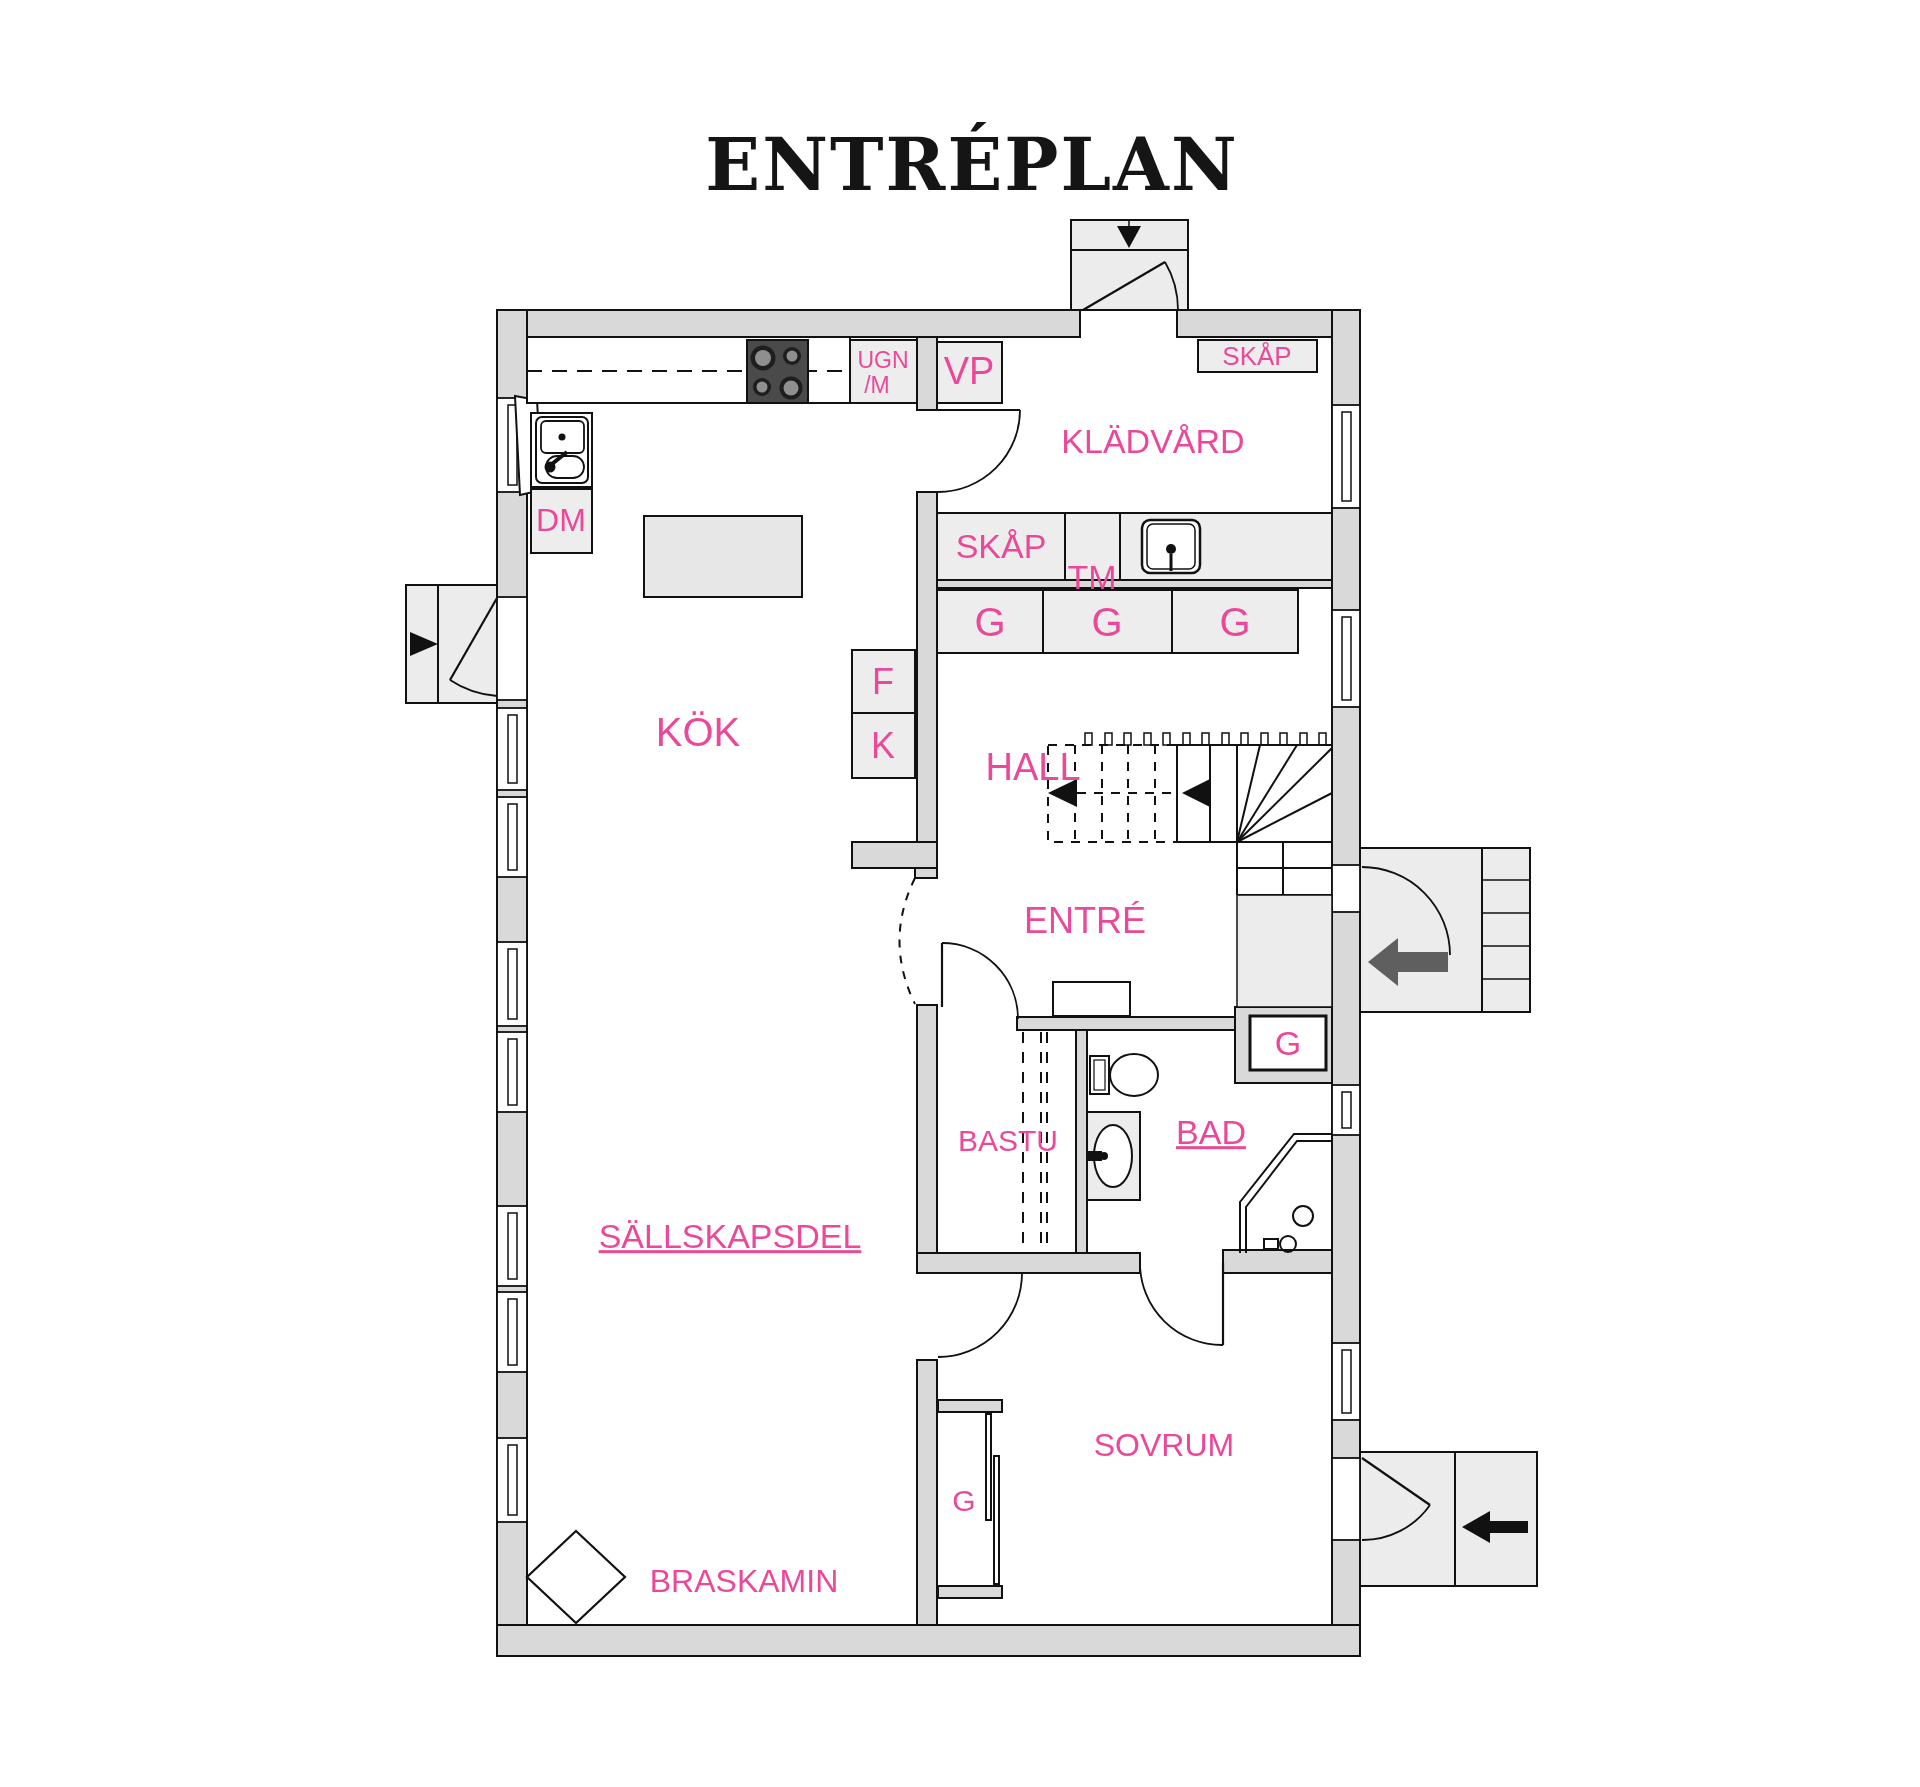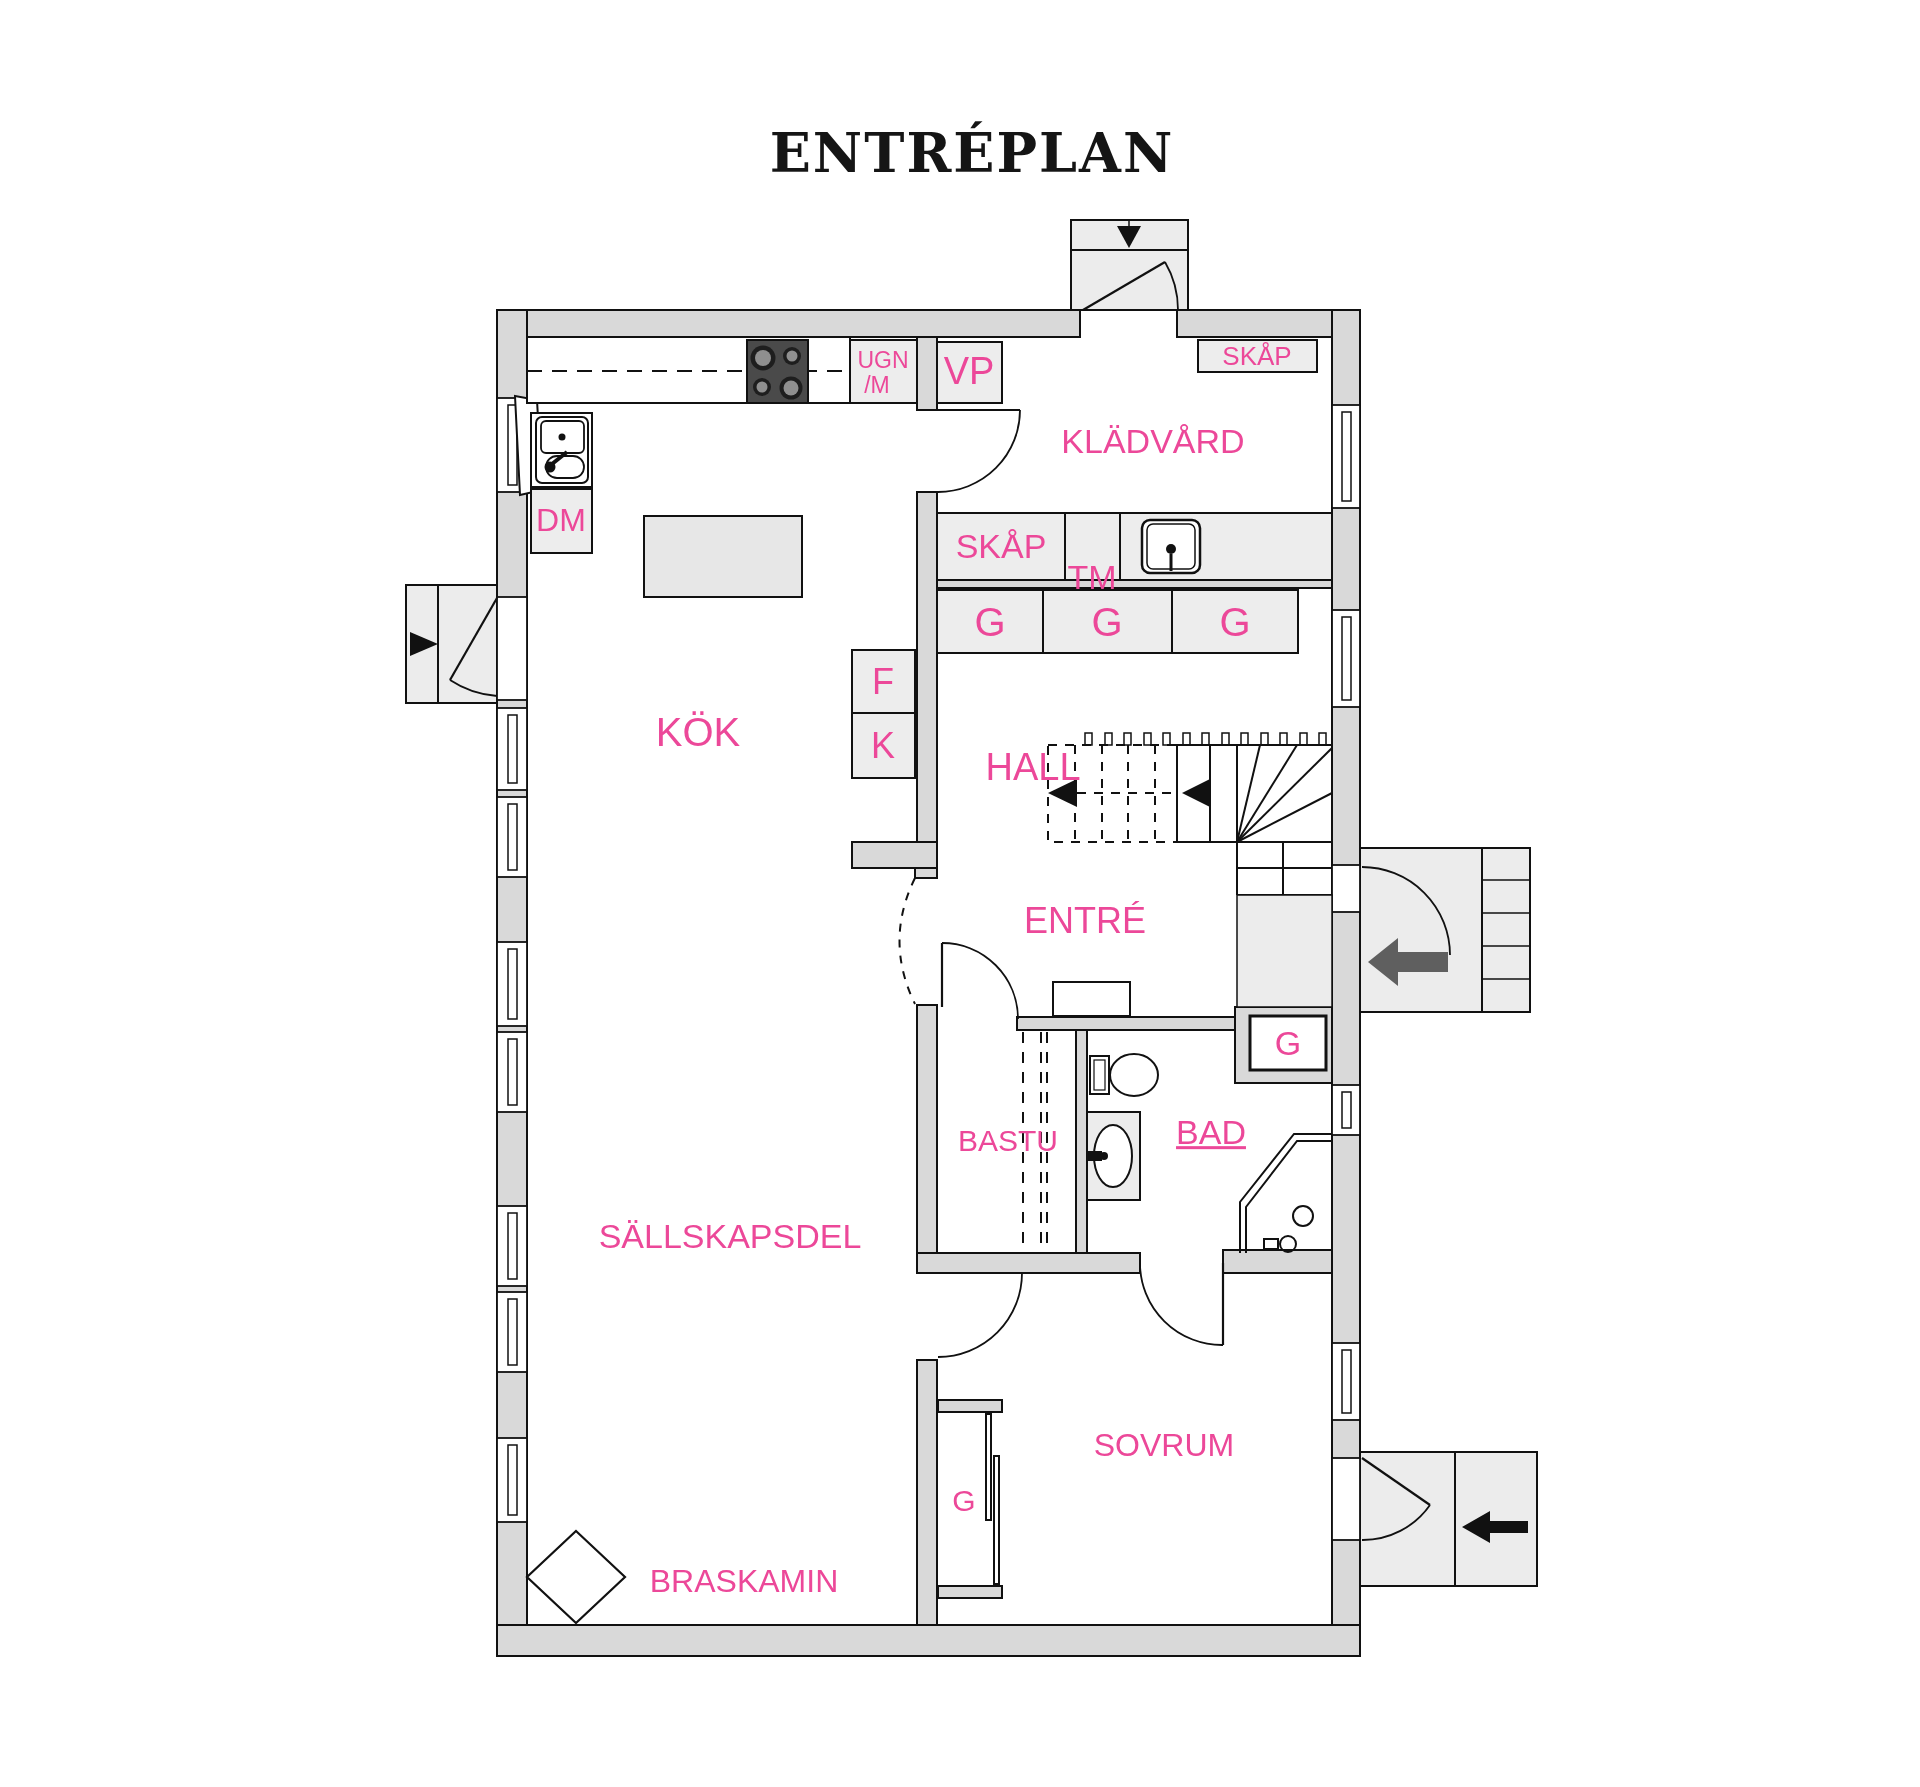--- a/index.html
+++ b/index.html
@@ -270,29 +270,29 @@
     </g>
   </g>
 
   <g fill="#ffffff" stroke="#111" stroke-width="2">
     <rect x="986" y="1414" width="5" height="106"></rect>
     <rect x="994" y="1456" width="5" height="128"></rect>
   </g>
   <polygon points="576,1531 625,1577 576,1623 527,1577" fill="#ffffff" stroke="#111" stroke-width="2.2"></polygon>
 </svg>
 
-  <div class="title" style="left:972px;top:153px;font-size:54px;">ENTRÉPLAN</div>
+  <div class="title" style="left:972px;top:164px;font-size:72px;">ENTRÉPLAN</div>
 
   <div class="lbl" style="left:698px;top:721px;font-size:40px;margin-top:11px;">KÖK</div>
   <div class="lbl" style="left:1153px;top:442px;font-size:34px;">KLÄDVÅRD</div>
   <div class="lbl" style="left:993px;top:768px;font-size:38px;margin-left:40px;">HALL</div>
   <div class="lbl" style="left:1085px;top:921px;font-size:36px;">ENTRÉ</div>
   <div class="lbl" style="left:1008px;top:1141px;font-size:30px;">BASTU</div>
   <div class="lbl" style="left:1211px;top:1133px;font-size:34px;text-decoration:underline;">BAD</div>
-  <div class="lbl" style="left:730px;top:1237px;font-size:34px;">SÄLLSKAPSDEL</div>
+  <div class="lbl" style="left:730px;top:1237px;font-size:34px;text-decoration:underline;">SÄLLSKAPSDEL</div>
   <div class="lbl" style="left:1164px;top:1446px;font-size:32px;">SOVRUM</div>
   <div class="lbl" style="left:744px;top:1582px;font-size:32px;">BRASKAMIN</div>
 
   <div class="lbl" style="left:883px;top:360px;font-size:23px;">UGN</div>
   <div class="lbl" style="left:877px;top:385px;font-size:23px;">/M</div>
   <div class="lbl" style="left:969px;top:372px;font-size:38px;">VP</div>
   <div class="lbl" style="left:561px;top:521px;font-size:32px;">DM</div>
   <div class="lbl" style="left:1257px;top:357px;font-size:26px;">SKÅP</div>
   <div class="lbl" style="left:1001px;top:547px;font-size:34px;">SKÅP</div>
   <div class="lbl" style="left:1092px;top:547px;font-size:34px;margin-top:31px;">TM</div>

